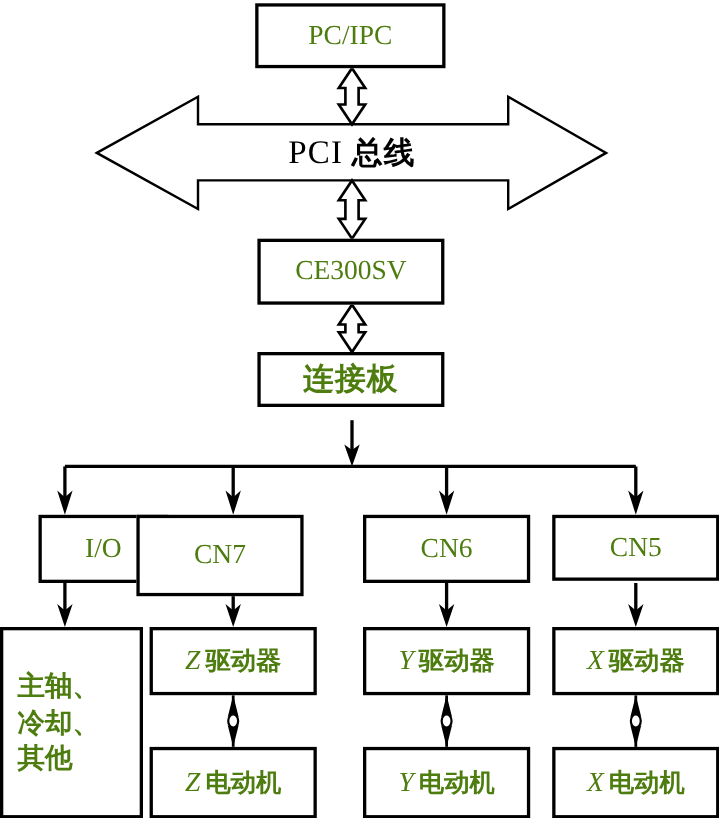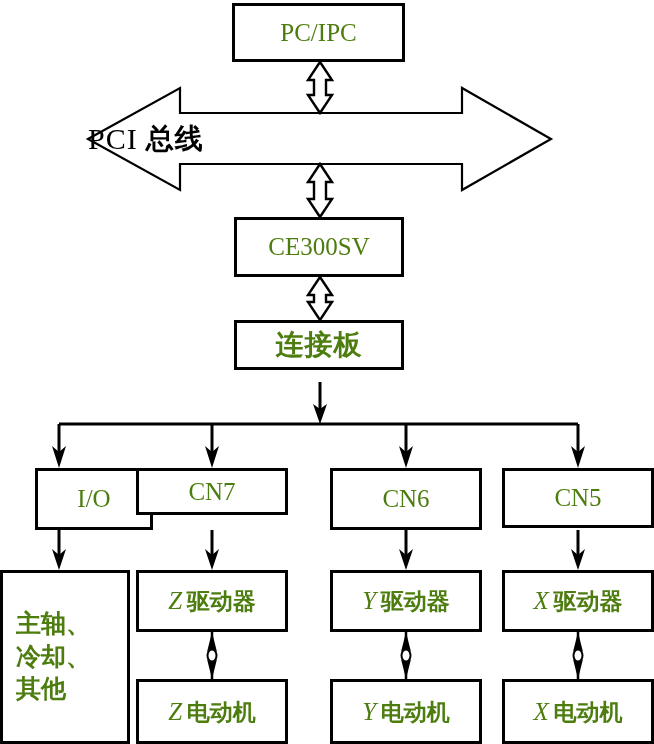--- a/index.html
+++ b/index.html
@@ -61,21 +61,21 @@
     pointer-events: none;
   }
   .pci-text {
     position: absolute;
     left: 88px;
     top: 112px;
     width: 464px;
     height: 54px;
     display: flex;
     align-items: center;
-    justify-content: flex-start;
+    justify-content: center;
     font-size: 28px;
     font-family: "DejaVu Sans", "Liberation Sans", sans-serif;
     font-weight: 700;
     color: #000000;
     letter-spacing: 1px;
   }
   .pci-text .rom {
     font-family: "Liberation Serif", "DejaVu Serif", serif;
     font-weight: 400;
     font-size: 30px;
@@ -164,21 +164,21 @@
   </div>
 
   <div class="box" style="left:234px; top:320px; width:170px; height:50px;">
     <span class="lbl t-conn">连接板</span>
   </div>
 
   <div class="box" style="left:0px; top:468px; width:118px; height:62px;margin-left:35px;">
     <span class="lbl t-io">I/O</span>
   </div>
 
-  <div class="box" style="left:136px; top:468px; width:152px; height:47px;">
+  <div class="box" style="left:124px; top:468px; width:152px; height:74px;">
     <span class="lbl t-cn">CN7</span>
   </div>
 
   <div class="box" style="left:330px; top:468px; width:152px; height:62px;">
     <span class="lbl t-cn">CN6</span>
   </div>
 
   <div class="box" style="left:502px; top:468px; width:152px; height:60px;">
     <span class="lbl t-cn">CN5</span>
   </div>

